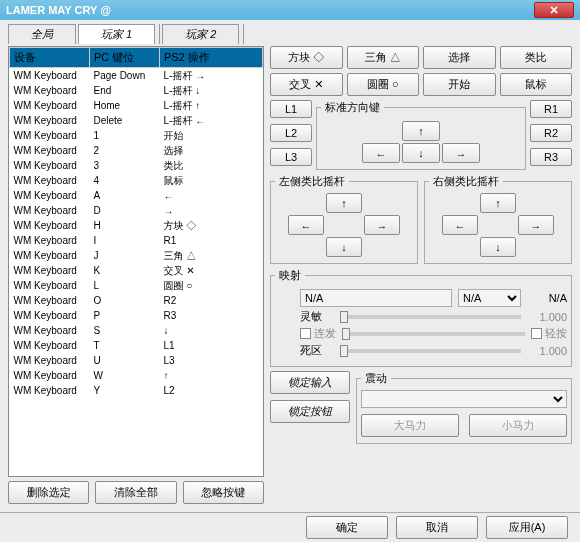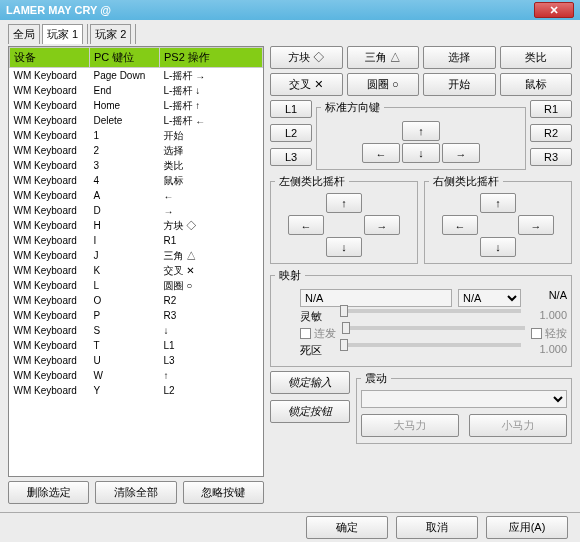--- a/index.html
+++ b/index.html
@@ -4,30 +4,30 @@
 <style>
 * { box-sizing: border-box; margin: 0; padding: 0; font-family: "Microsoft YaHei", "SimSun", Arial, sans-serif; font-size: 11px; }
 body { background: #d8d8d8; width: 580px; height: 542px; overflow: hidden; }
 
 .titlebar { height: 20px; background: linear-gradient(#7cc5e8, #5bb5e0); color: #fff; font-weight: bold; padding: 2px 6px; display: flex; justify-content: space-between; align-items: center; font-size: 11px; }
 .close-btn { width: 40px; height: 16px; background: linear-gradient(#e07070,#c83030); border: 1px solid #a02020; color: #fff; display: flex; align-items: center; justify-content: center; font-size: 12px; cursor: pointer; border-radius: 2px; }
 
 .client { background: #ececec; height: 522px; padding: 4px 8px 0 8px; position: relative; }
 
 .tabs { display: flex; gap: 2px; height: 20px; }
-.tab { padding: 2px 4px; border: 1px solid #999; border-bottom: none; background: #ececec; cursor: pointer; }
+.tab { padding: 2px 22px; border: 1px solid #999; border-bottom: none; background: #ececec; cursor: pointer; font-style: italic; }
 .tab.active { background: #fff; }
 .tabs .sep { border-left: 1px solid #999; margin-left: 2px; }
 
 .main { display: flex; gap: 6px; height: 458px; margin-top: 2px; }
 
 .left { width: 256px; display: flex; flex-direction: column; }
 .table-wrap { flex: 1; background: #fff; border: 1px solid #888; overflow: hidden; }
 table { width: 100%; border-collapse: collapse; }
-th { text-align: left; font-weight: normal; background: #84cc16; border: 1px solid #ccc; padding: 2px 4px; height: 18px; }
+th { text-align: left; font-weight: normal; background: #0369a1; border: 1px solid #ccc; padding: 2px 4px; height: 18px; }
 td { padding: 1px 4px; font-size: 10px; line-height: 13px; white-space: nowrap; }
 .left-buttons { display: flex; gap: 6px; margin-top: 4px; }
 .btn { background: linear-gradient(#fdfdfd,#e4e4e4); border: 1px solid #8a8a8a; padding: 3px 2px; text-align: center; cursor: pointer; font-size: 11px; border-radius: 2px; }
 .left-buttons .btn { flex: 1; }
 
 .right { flex: 1; display: flex; flex-direction: column; gap: 4px; }
 
 .grid4 { display: grid; grid-template-columns: repeat(4, 1fr); gap: 4px; }
 .grid4 .btn { padding: 3px 0; }
 
@@ -42,21 +42,21 @@
 .dpad { display: grid; grid-template-columns: repeat(3, 38px); grid-template-rows: repeat(2, 20px); gap: 2px; justify-content: center; margin: 2px auto 0 auto; }
 .dpad .btn { padding: 0; display: flex; align-items: center; justify-content: center; font-size: 12px; }
 .dpad .empty { visibility: hidden; }
 
 .sticks { display: flex; gap: 6px; }
 .sticks fieldset { flex: 1; }
 .stickpad { display: grid; grid-template-columns: repeat(3, 36px); grid-template-rows: repeat(3, 20px); gap: 2px; justify-content: center; }
 .stickpad .btn { padding: 0; display: flex; align-items: center; justify-content: center; font-size: 12px; }
 .stickpad .empty { visibility: hidden; }
 
-.map-row { display: flex; gap: 6px; margin: 2px 0; padding-left: 25px; }
+.map-row { display: flex; align-items: center; gap: 6px; margin: 2px 0; padding-left: 25px; }
 .map-row .lbl { width: 34px; }
 .map-row input[type=text] { flex: 1; border: 1px solid #aaa; background: #f4f4f4; padding: 1px 4px; height: 18px; }
 .map-row select { flex: 1; border: 1px solid #aaa; background: #f4f4f4; height: 18px; }
 .map-row .val { width: 40px; text-align: right; color: #888; }
 .slider { flex: 1; height: 4px; background: #ccc; position: relative; }
 .slider .thumb { position: absolute; top: -4px; width: 8px; height: 12px; background: #eee; border: 1px solid #888; }
 .chk { display: inline-flex; align-items: center; gap: 3px; color: #888; }
 .chk .box { width: 11px; height: 11px; border: 1px solid #888; background: #fff; }
 
 .lockrow { display: flex; gap: 6px; align-items: flex-start; }

